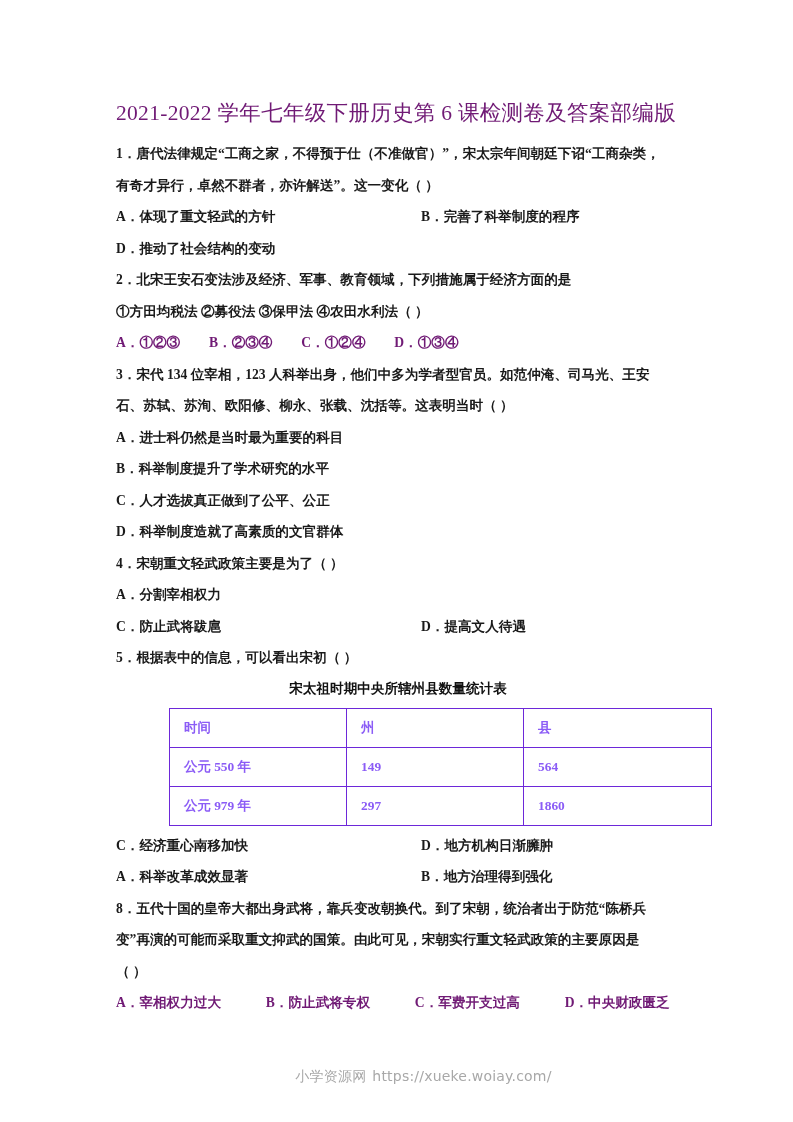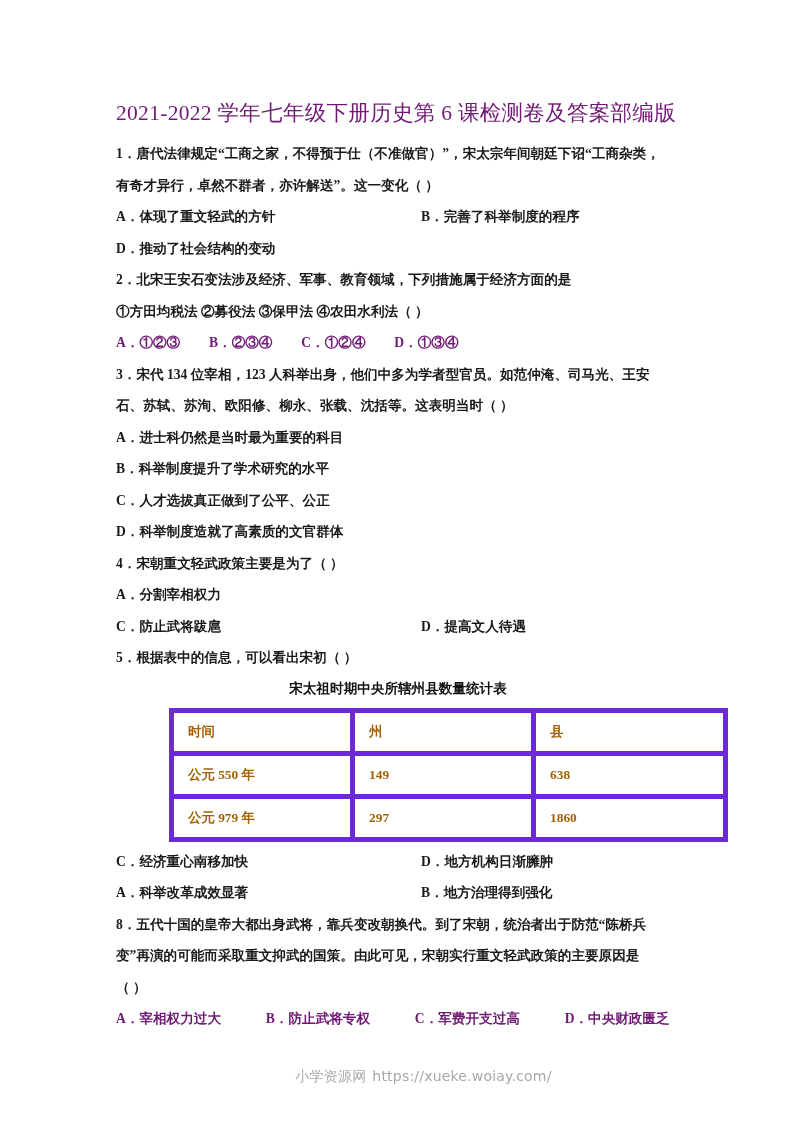--- a/index.html
+++ b/index.html
@@ -81,25 +81,25 @@
     line-height: 30px;
     color: #111;
   }
   table.stat {
     border-collapse: collapse;
     margin: 4px 0 4px 53px;
     width: 455px;
     table-layout: fixed;
   }
   table.stat td {
-    border: 5px solid #6d28d9;
+    border: 1px solid #6d28d9;
     height: 38px;
     padding: 0 14px;
     font-size: 13.4px;
-    color: #a16207;
+    color: #8b5cf6;
     vertical-align: middle;
   }
   table.stat td.c1 { width: 148px; }
   table.stat td.c2 { width: 148px; }
   table.stat td.c3 { width: 159px; }
 
   .footer {
     position: absolute;
     left: 0;
     top: 1068px;
@@ -175,21 +175,21 @@
       <table class="stat">
         <tbody>
           <tr>
             <td class="c1">时间</td>
             <td class="c2">州</td>
             <td class="c3">县</td>
           </tr>
           <tr>
             <td class="c1">公元 550 年</td>
             <td class="c2">149</td>
-            <td class="c3">638</td>
+            <td class="c3">564</td>
           </tr>
           <tr>
             <td class="c1">公元 979 年</td>
             <td class="c2">297</td>
             <td class="c3">1860</td>
           </tr>
         </tbody>
       </table>
 
       <div class="opts2">

